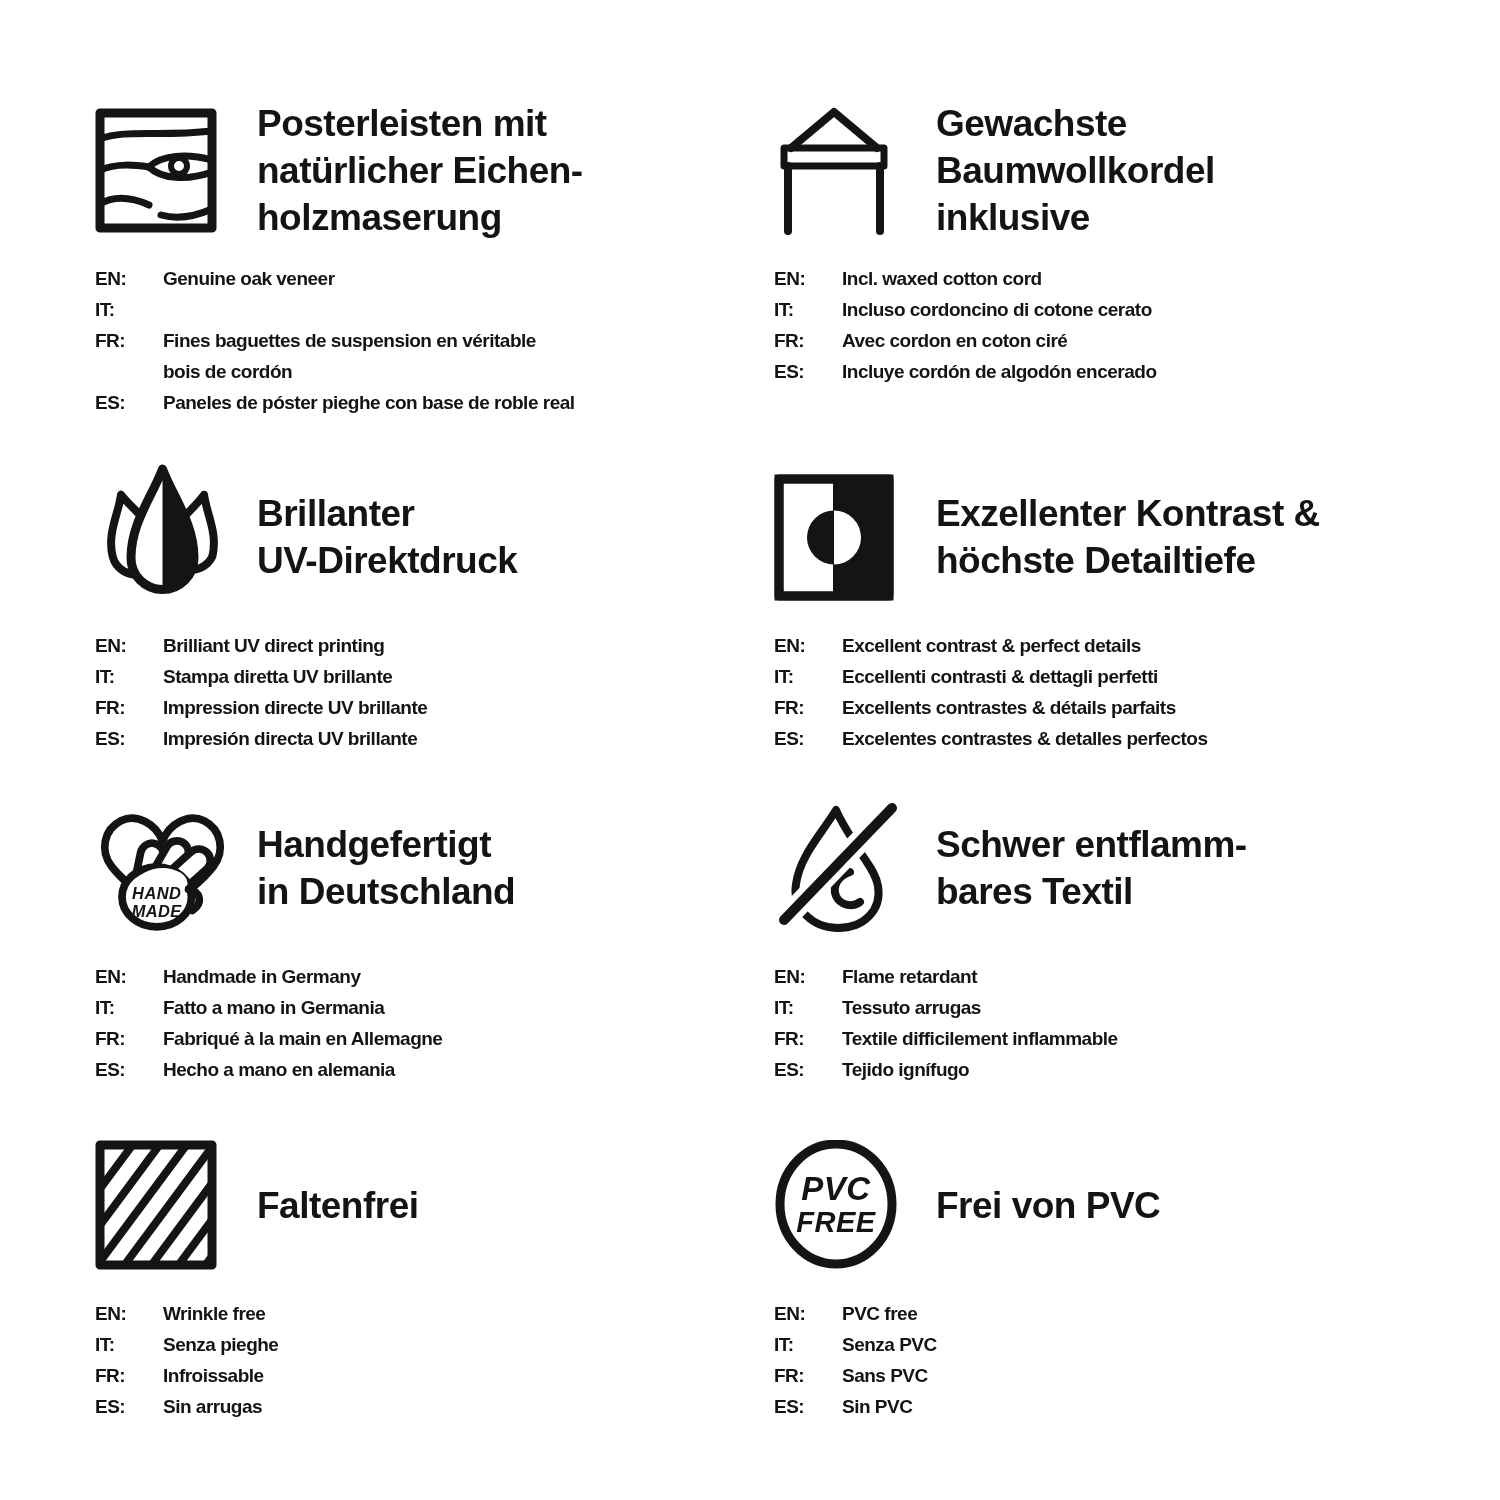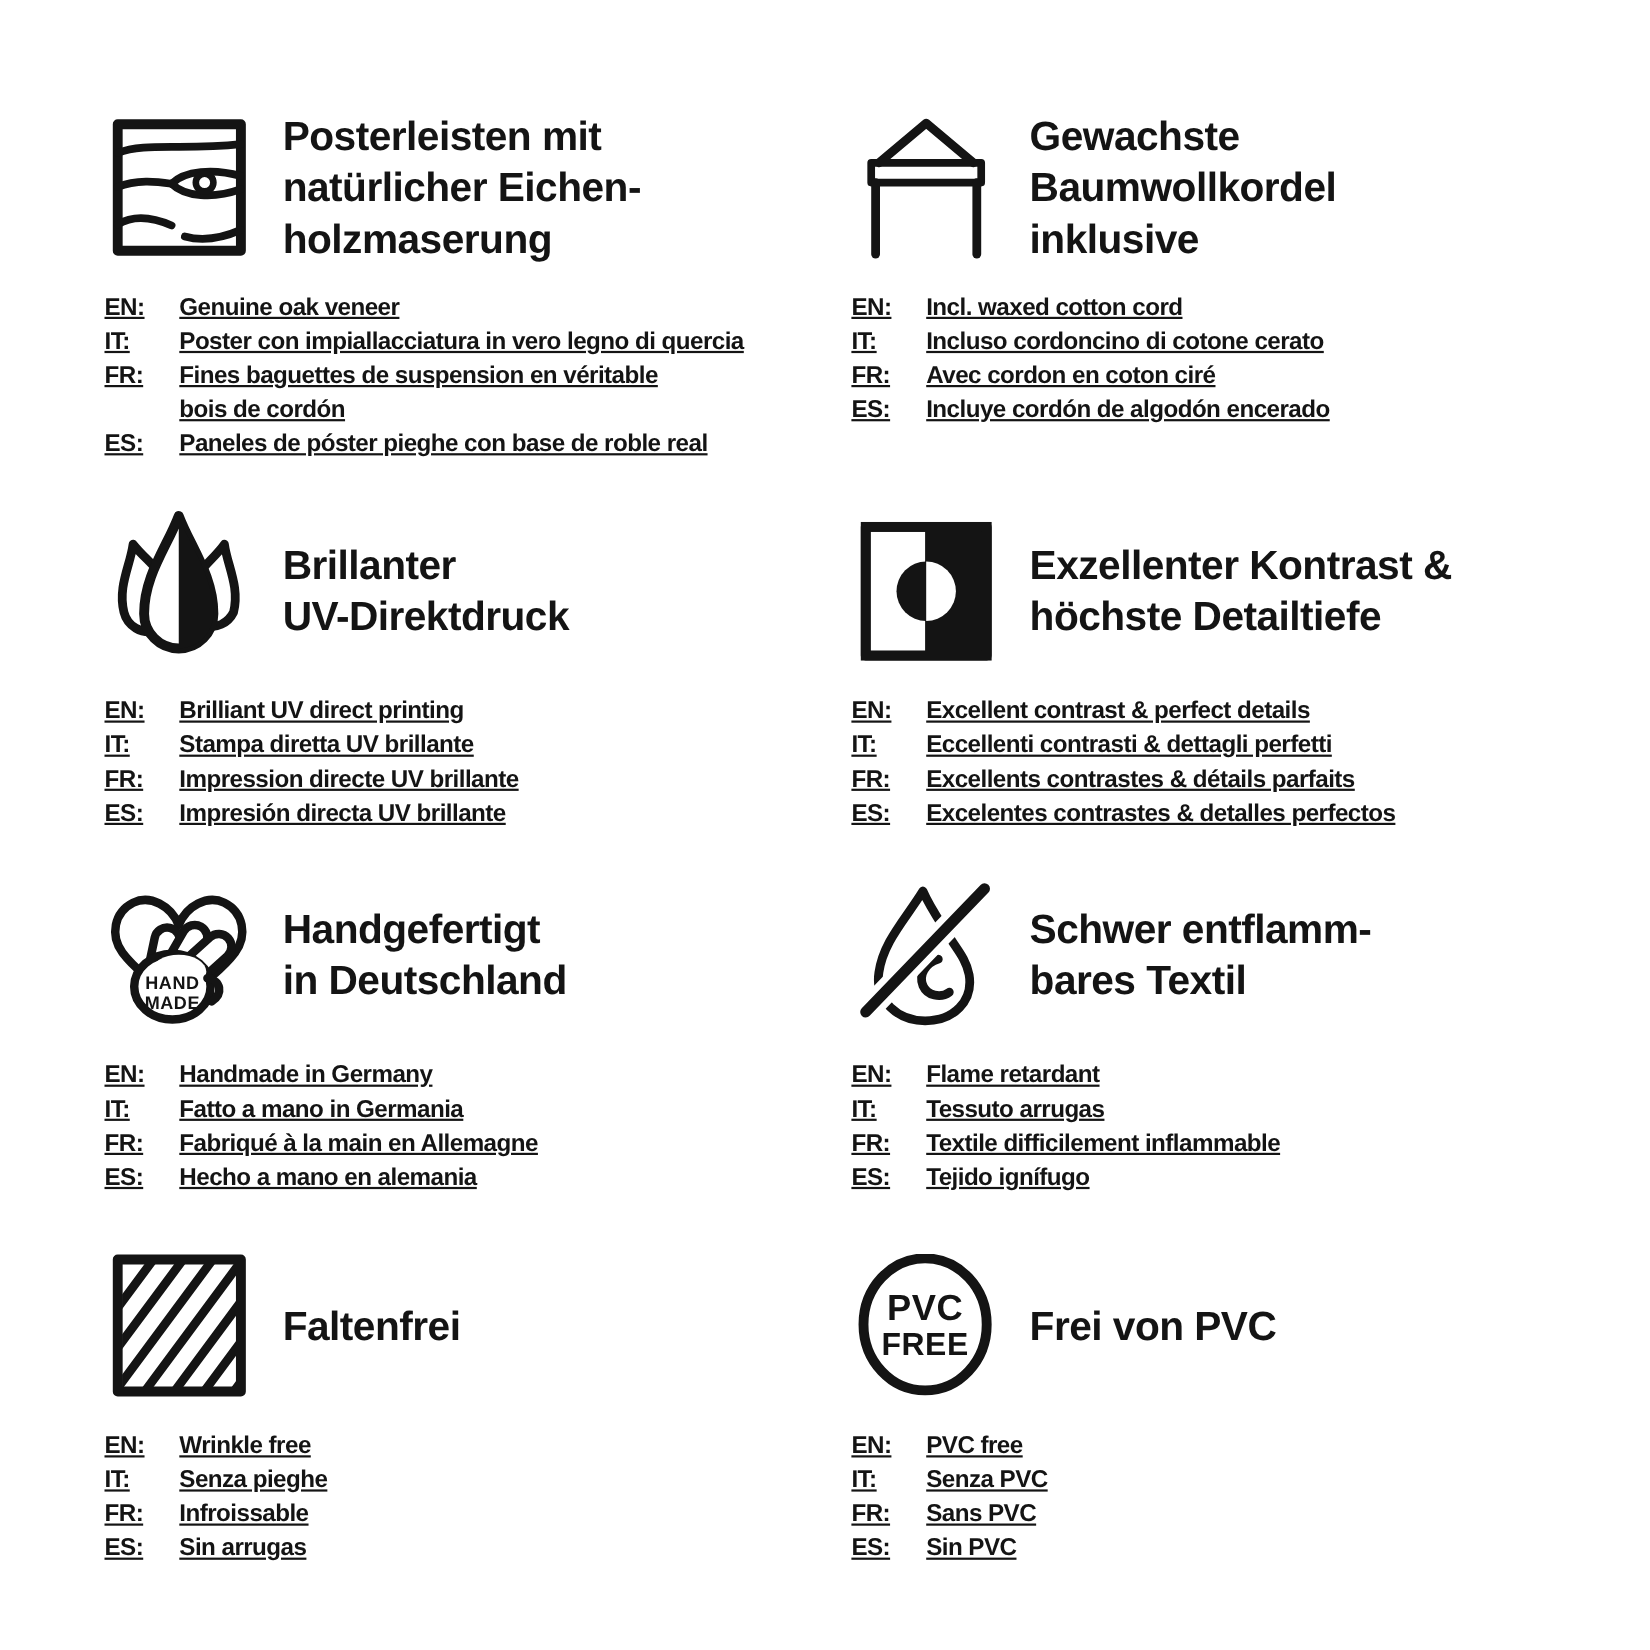--- a/index.html
+++ b/index.html
@@ -21,42 +21,42 @@
   .head{
     display:flex;
     align-items:center;
     min-height:150px;
   }
   .iconbox{
     flex:0 0 135px;
     width:135px;
     display:flex;
     align-items:center;
-    justify-content:center;
+    justify-content:flex-start;
+    font-style:italic;
   }
   .iconbox svg{display:block;}
   .title{
     margin:0 0 0 27px;
     font-size:37px;
     line-height:47px;
     font-weight:700;
     letter-spacing:-0.5px;
     white-space:pre-line;
   }
   .langs{
     margin:18px 0 0 0;
   }
   .lrow{
     display:grid;
     grid-template-columns:68px 1fr;
-    font-size:22px;
+    font-size:19px;
     line-height:31px;
     font-weight:700;
     letter-spacing:-0.5px;
-    text-decoration:underline;
   }
   .lrow dt{margin:0;}
   .lrow dd{margin:0;white-space:pre-line;}
   .stroke{stroke:#141414;fill:none;stroke-linecap:round;stroke-linejoin:round;}
   .fillk{fill:#141414;stroke:none;}
   .fillw{fill:#ffffff;stroke:none;}
   svg text{
     font-family:"Liberation Sans","DejaVu Sans",sans-serif;
     font-weight:700;
     fill:#141414;
@@ -85,21 +85,20 @@
 natürlicher Eichen-
 holzmaserung</h2>
     </div>
     <dl class="langs">
       <div class="lrow">
           <dt>EN:</dt>
           <dd>Genuine oak veneer</dd>
         </div>
       <div class="lrow">
           <dt>IT:</dt>
-          <dd>Poster con impiallacciatura in vero legno di quercia</dd>
         </div>
       <div class="lrow">
           <dt>FR:</dt>
           <dd>Fines baguettes de suspension en véritable
 bois de cordón</dd>
         </div>
       <div class="lrow">
           <dt>ES:</dt>
           <dd>Paneles de póster pieghe con base de roble real</dd>
         </div>

